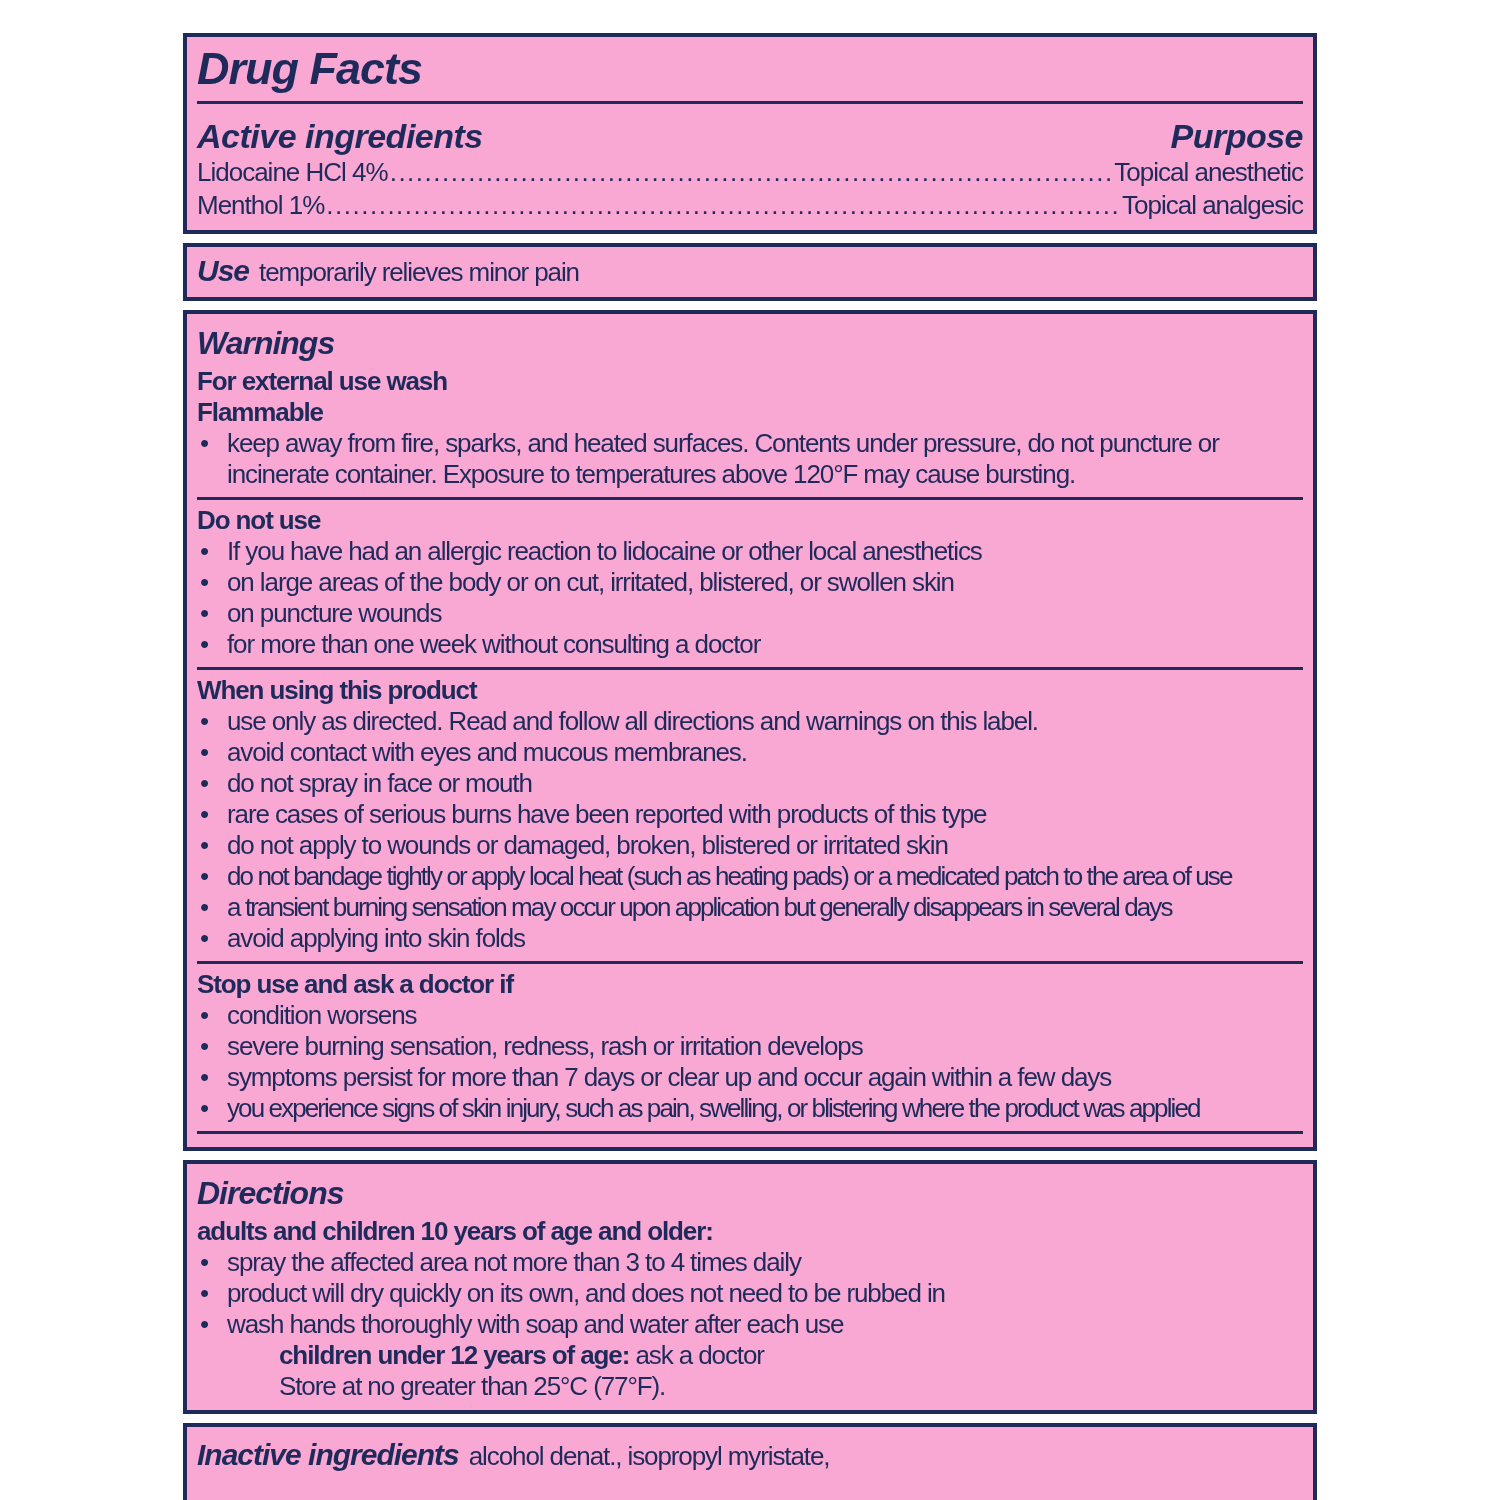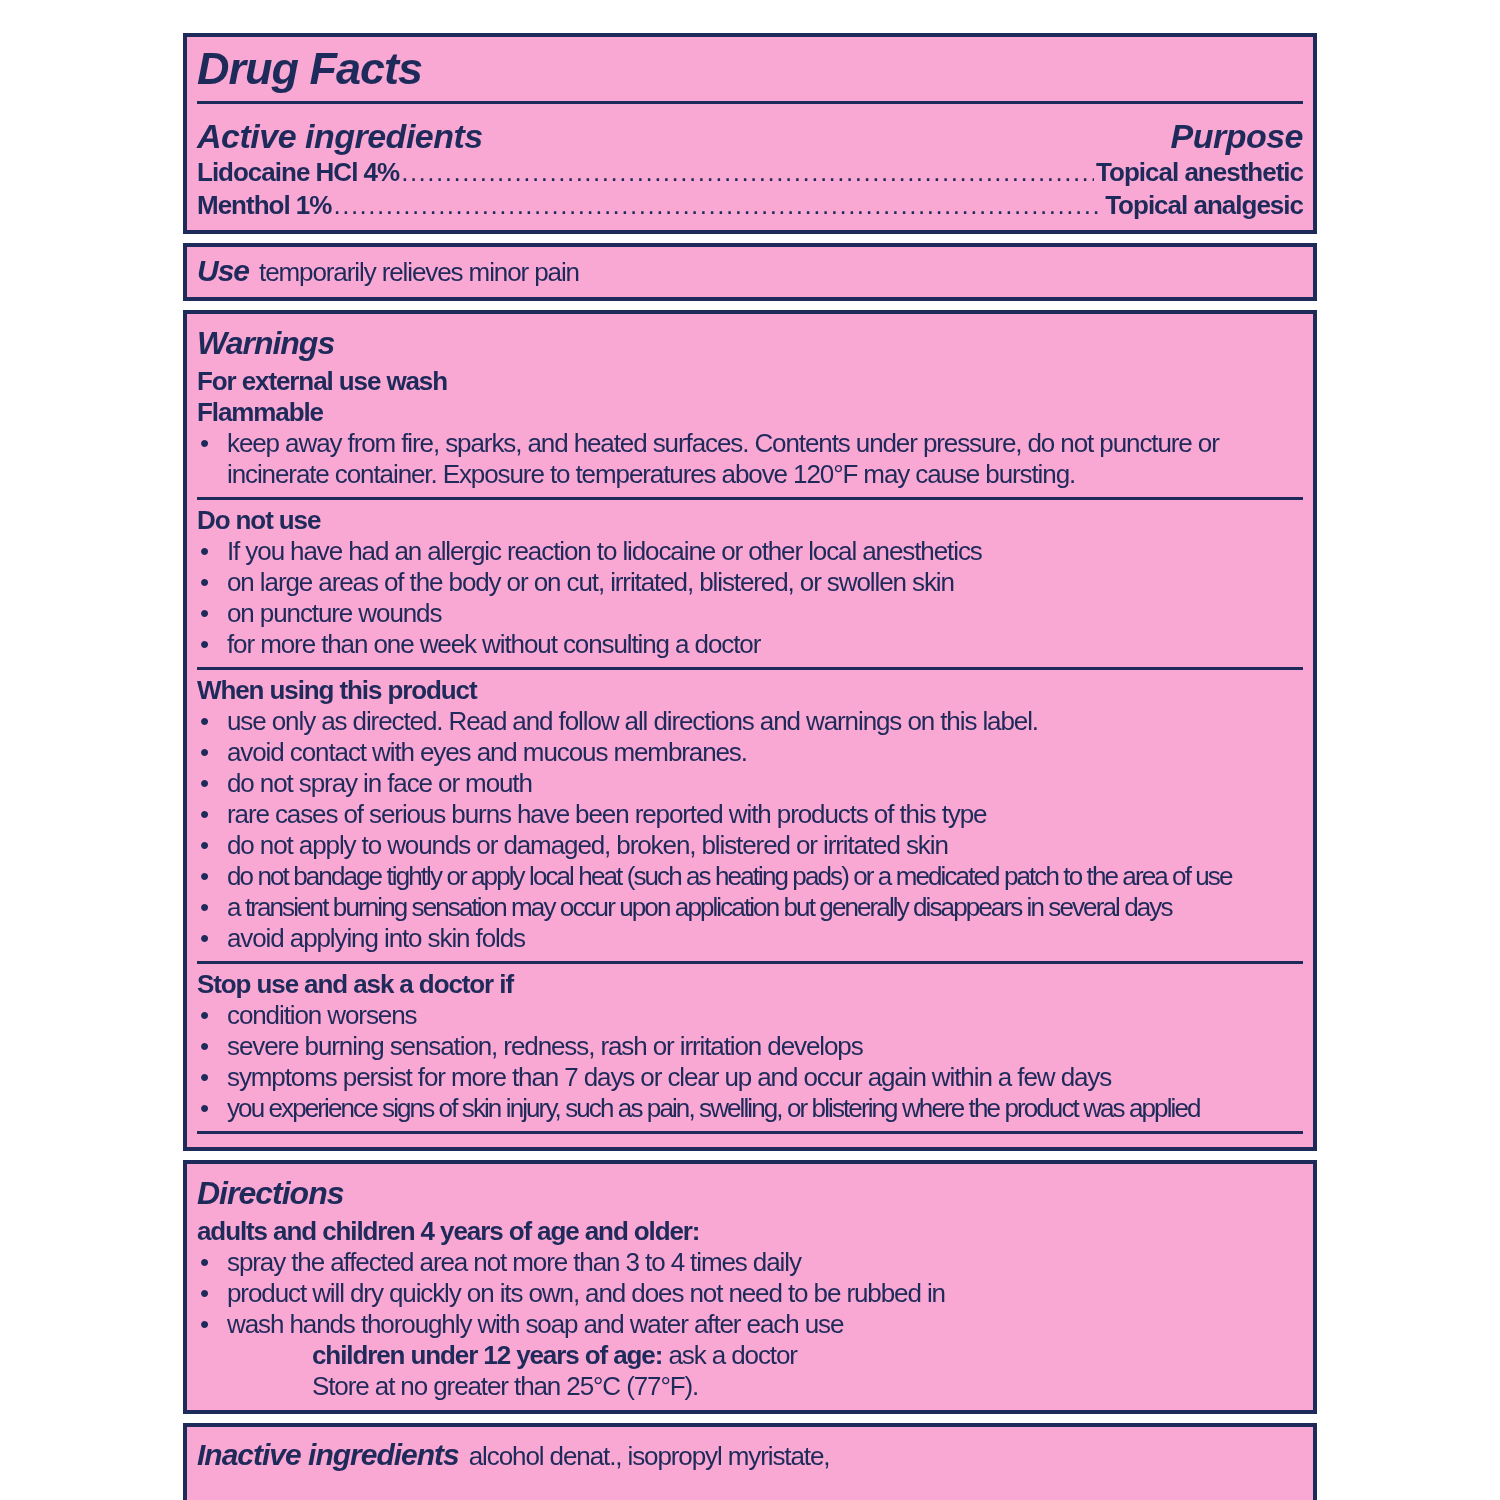--- a/index.html
+++ b/index.html
@@ -59,39 +59,39 @@
     content: "\2022";
     position: absolute; left: 3px; top: 0;
   }
   li.tight { letter-spacing: -1.9px; }
   
   .ing-row {
     display: flex; align-items: baseline;
     font-size: 26px; line-height: 33px;
     letter-spacing: -1px;
   }
-  .ing-name, .ing-purpose { white-space: nowrap; font-weight: bold; }
+  .ing-name, .ing-purpose { white-space: nowrap; }
   .leader {
     flex: 1; overflow: hidden; white-space: nowrap;
     margin: 0 2px;
   }
   .leader::after {
     content: "..........................................................................................................................................................................................";
     letter-spacing: 1.5px;
     font-size: 26px;
   }
   
   .inline-head {
     font-size: 30px; line-height: 44px;
     font-weight: bold; font-style: italic;
     letter-spacing: -1px;
     margin-right: 10px;
   }
   .use-box { padding-top: 2px; padding-bottom: 4px; }
-  .indent-block { margin-left: 115px; }
+  .indent-block { margin-left: 82px; }
   .inactive-box { padding-bottom: 34px; }
 </style>
 </head>
 <body>
 
 <div class="label">
 
   <div class="box">
     <div class="title">Drug Facts</div>
     <hr class="rule">
@@ -152,21 +152,21 @@
       <li>severe burning sensation, redness, rash or irritation develops</li>
       <li>symptoms persist for more than 7 days or clear up and occur again within a few days</li>
       <li class="tight">you experience signs of skin injury, such as pain, swelling, or blistering where the product was applied</li>
     </ul>
 
     <hr class="divider">
   </div>
 
   <div class="box">
     <div class="section-head">Directions</div>
-    <div class="subhead">adults and children 4 years of age and older:</div>
+    <div class="subhead">adults and children 10 years of age and older:</div>
     <ul>
       <li>spray the affected area not more than 3 to 4 times daily</li>
       <li>product will dry quickly on its own, and does not need to be rubbed in</li>
       <li>wash hands thoroughly with soap and water after each use</li>
     </ul>
     <div class="body-text indent-block">
       <b>children under 12 years of age:</b><span> ask a doctor</span>
     </div>
     <div class="body-text indent-block">Store at no greater than 25°C (77°F).</div>
   </div>

